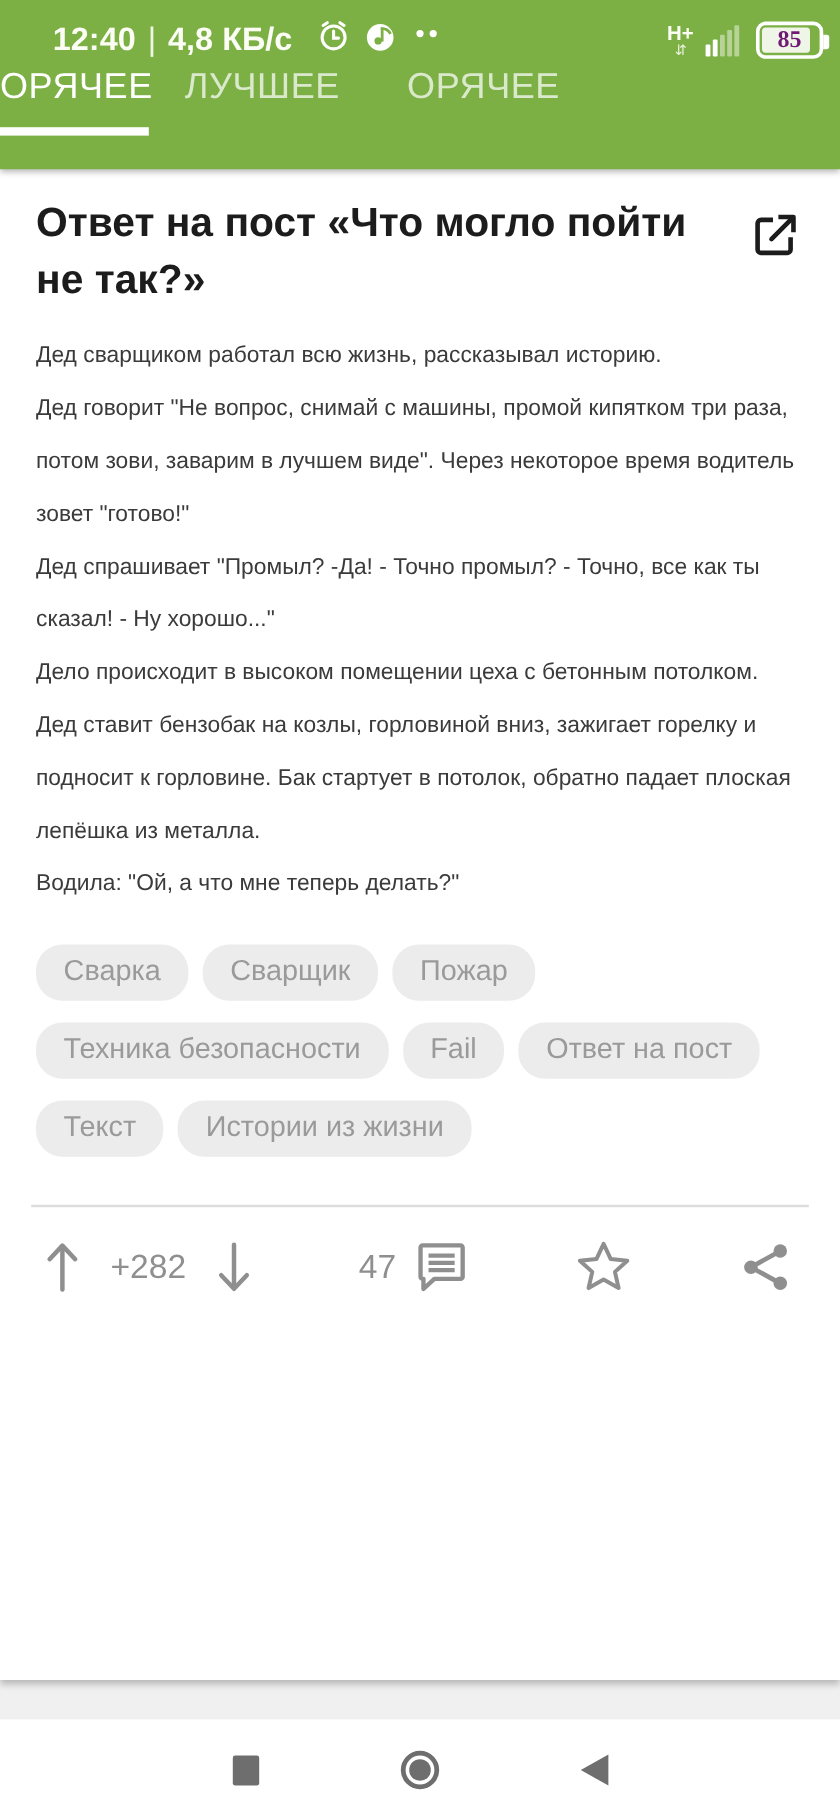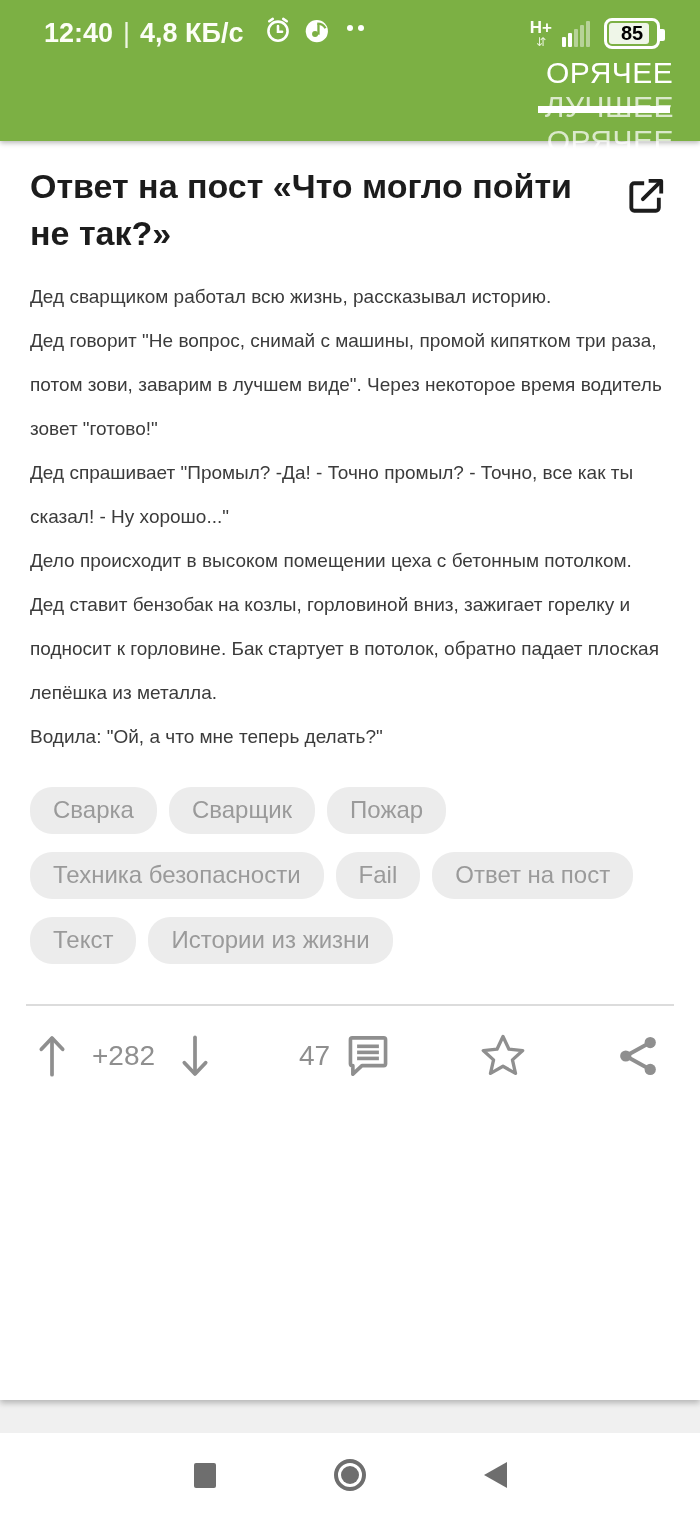--- a/index.html
+++ b/index.html
@@ -6,45 +6,45 @@
   html,body { background:#e8e8e8; }
   .screen {
     width:700px; height:1517px; margin:0 auto;
     font-family:"Liberation Sans", sans-serif;
     display:flex; flex-direction:column; overflow:hidden; background:#fff;
   }
 
   
   .header { background:#7cb044; flex:none; height:141px; position:relative; z-index:3;
             box-shadow:0 2px 5px rgba(0,0,0,.28); color:#fcfef6; }
-  .status-bar { height:56px; display:flex; align-items:center; padding:10px 40px 0 44px; }
+  .status-bar { height:56px; display:flex; align-items:center; padding:10px 14px 0 44px; }
   .status-left { display:flex; align-items:center; gap:10px; font-size:27px; font-weight:bold; }
   .status-sep { opacity:.9; font-weight:normal; }
   .status-icons { display:flex; align-items:center; gap:12px; margin-left:10px; }
   .status-right { margin-left:auto; display:flex; align-items:center; gap:10px; }
   .net-type { display:flex; flex-direction:column; align-items:center; line-height:1; }
   .net-type .ht { font-size:17px; font-weight:bold; }
   .net-type .updown { font-size:12px; letter-spacing:-1px; opacity:.85; }
   .sig-bars { display:flex; align-items:flex-end; gap:2px; height:28px; }
   .sig-bars i { width:4px; border-radius:1px; display:block; }
   .sig-bars i:nth-child(1){height:10px;background:#fff;}
   .sig-bars i:nth-child(2){height:14px;background:#fff;}
   .sig-bars i:nth-child(3){height:18px;background:rgba(255,255,255,.45);}
   .sig-bars i:nth-child(4){height:22px;background:rgba(255,255,255,.45);}
   .sig-bars i:nth-child(5){height:26px;background:rgba(255,255,255,.45);}
   .battery { position:relative; width:56px; height:31px; border:3px solid #fff; border-radius:8px;
              display:flex; align-items:center; justify-content:center; margin-left:4px; }
   .battery::after { content:""; position:absolute; right:-8px; top:8px; width:5px; height:12px;
              background:#fff; border-radius:0 2px 2px 0; }
   .battery-fill { position:absolute; left:2px; top:2px; bottom:2px; width:40px;
              background:rgba(255,255,255,.88); border-radius:3px; }
-  .battery-num { position:relative; z-index:1; font-size:20px; font-weight:bold; color:#000000; }
-
-  .tab-bar { height:85px; display:flex; align-items:flex-end; padding-right:26px; position:relative;
-             font-size:30px; letter-spacing:.5px;flex-direction:column; }
+  .battery-num { position:relative; z-index:1; font-size:20px; font-weight:bold; color:#701a75;font-family:Liberation Serif, serif; }
+
+  .tab-bar { height:85px; display:flex; align-items:flex-start; padding-right:26px; position:relative;
+             font-size:30px; letter-spacing:.5px; }
   .tab { color:rgba(255,255,255,.72); white-space:nowrap; }
   .tab-hot { color:#ffffff; width:128px; flex:none; position:relative; }
   .tab-hot .indicator { position:absolute; left:-8px; bottom:-23px; width:132px; height:7px; background:#fff; }
   .tab-best { margin-left:26px; }
   .tab-fresh { margin-left:56px; }
   .tab-feed-group { margin-left:auto; display:flex; align-items:center; gap:16px; }
   .feed-badge { width:30px; height:34px; background:#fff; border-radius:6px; color:#7cb044;
                 font-size:22px; font-weight:bold; display:flex; align-items:center; justify-content:center; }
 
   

